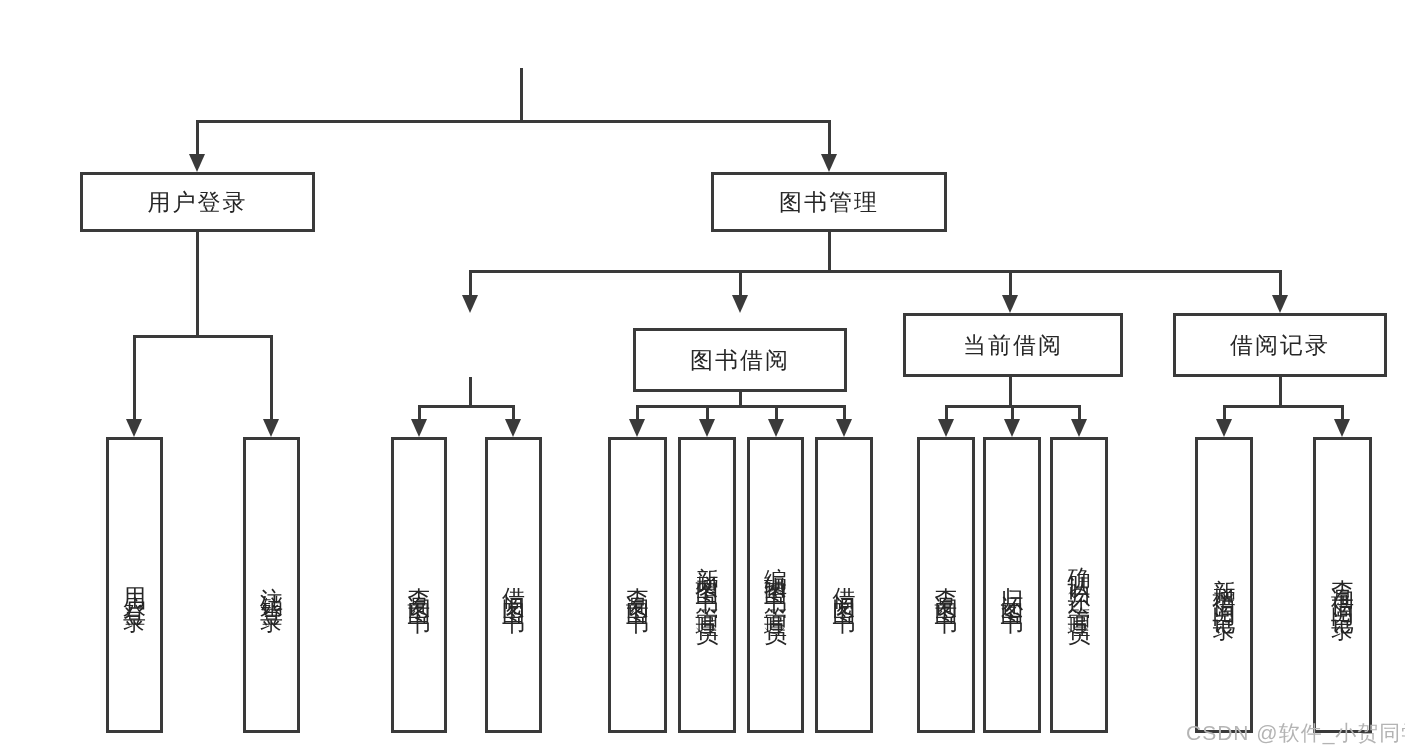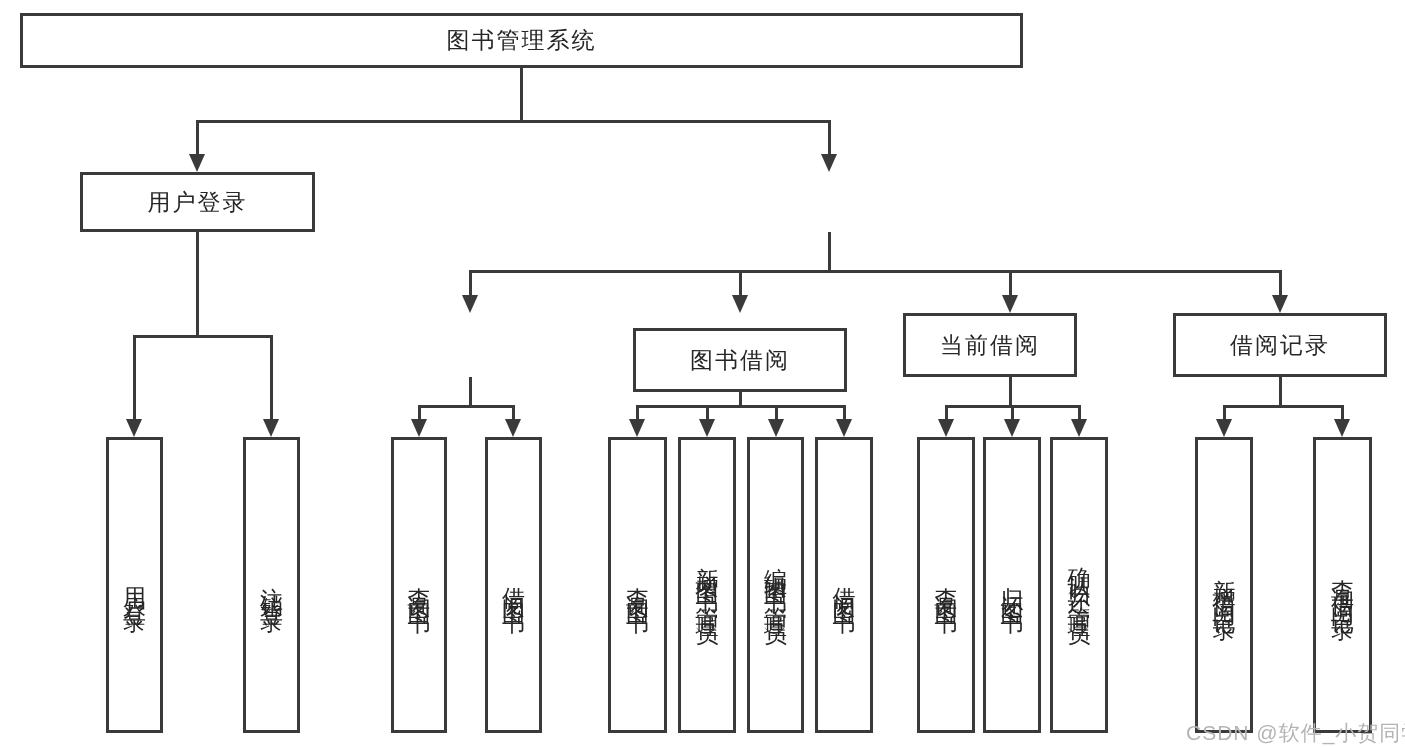--- a/index.html
+++ b/index.html
@@ -108,30 +108,30 @@
     <div class="line" style="left: 1011px; top: 405px; width: 3px; height: 16px;"></div>
     <div class="arrow" style="left: 1004px; top: 419px;"></div>
     <div class="line" style="left: 1078px; top: 405px; width: 3px; height: 16px;"></div>
     <div class="arrow" style="left: 1071px; top: 419px;"></div>
     <div class="line" style="left: 1279px; top: 377px; width: 3px; height: 31px;"></div>
     <div class="line" style="left: 1223px; top: 405px; width: 121px; height: 3px;"></div>
     <div class="line" style="left: 1223px; top: 405px; width: 3px; height: 16px;"></div>
     <div class="arrow" style="left: 1216px; top: 419px;"></div>
     <div class="line" style="left: 1341px; top: 405px; width: 3px; height: 16px;"></div>
     <div class="arrow" style="left: 1334px; top: 419px;"></div>
-    <div class="node" style="left: 20px; top: 13px; width: 1003px; height: 55px;">
-      <span class="lbl">图书管理系统</span>
-    </div>
     <div class="node" style="left: 80px; top: 172px; width: 235px; height: 60px;">
       <span class="lbl">用户登录</span>
+    </div>
+    <div class="node" style="left: 711px; top: 172px; width: 236px; height: 60px;">
+      <span class="lbl">图书管理</span>
     </div>
     <div class="node" style="left: 633px; top: 328px; width: 214px; height: 64px;">
       <span class="lbl">图书借阅</span>
     </div>
-    <div class="node" style="left: 903px; top: 313px; width: 174px; height: 64px;">
+    <div class="node" style="left: 903px; top: 313px; width: 220px; height: 64px;">
       <span class="lbl">当前借阅</span>
     </div>
     <div class="node" style="left: 1173px; top: 313px; width: 214px; height: 64px;">
       <span class="lbl">借阅记录</span>
     </div>
     <div class="node v" style="left: 106px; top: 437px; width: 57px; height: 296px;">
       <span class="lbl">用户登录</span>
     </div>
     <div class="node v" style="left: 243px; top: 437px; width: 57px; height: 296px;">
       <span class="lbl">注销登录</span>

